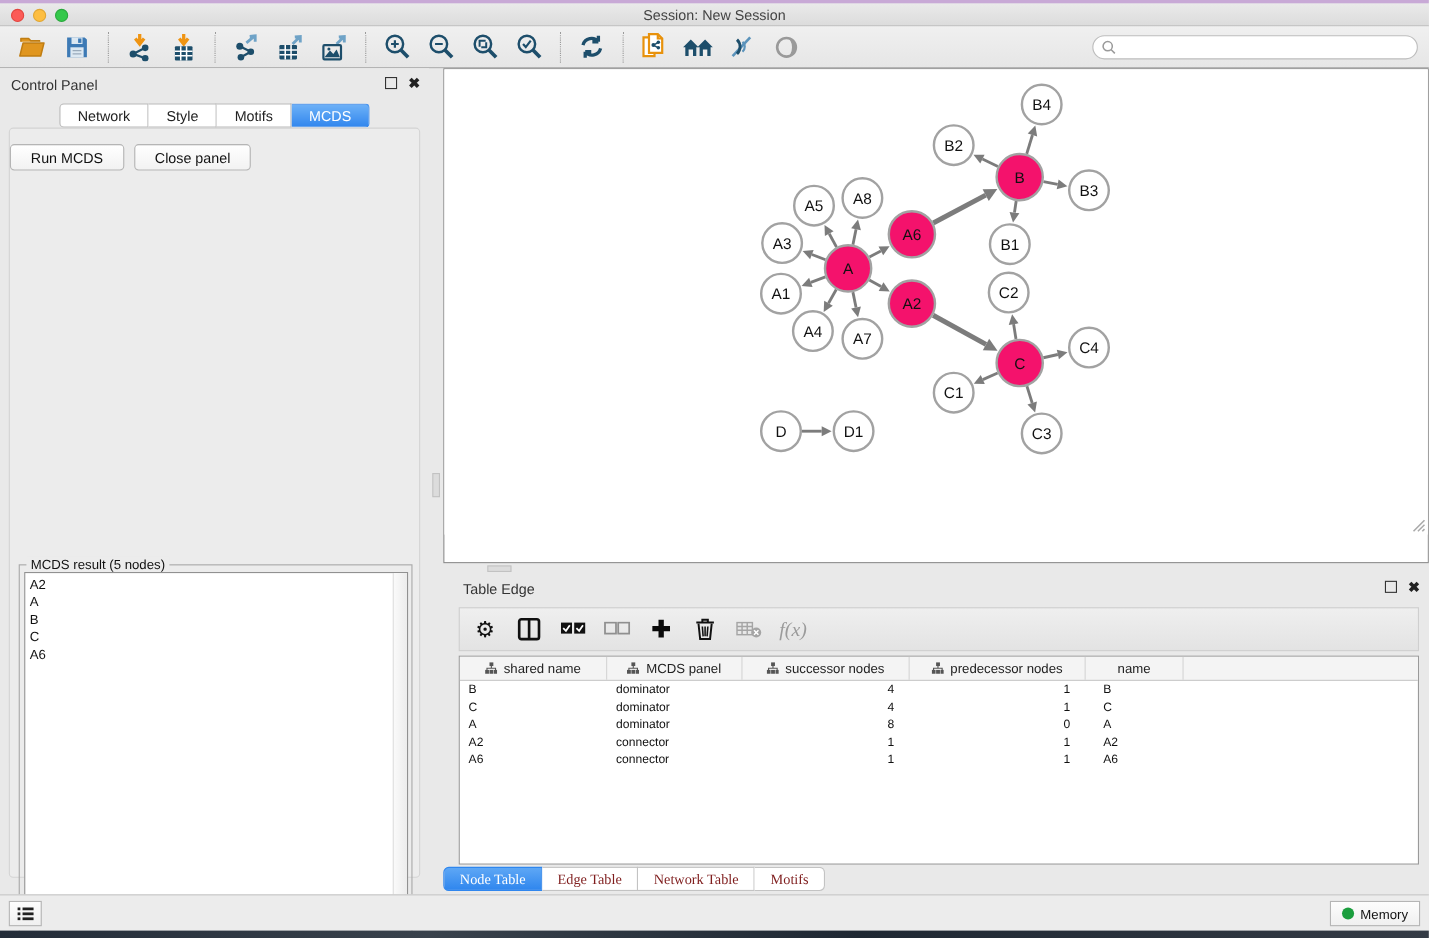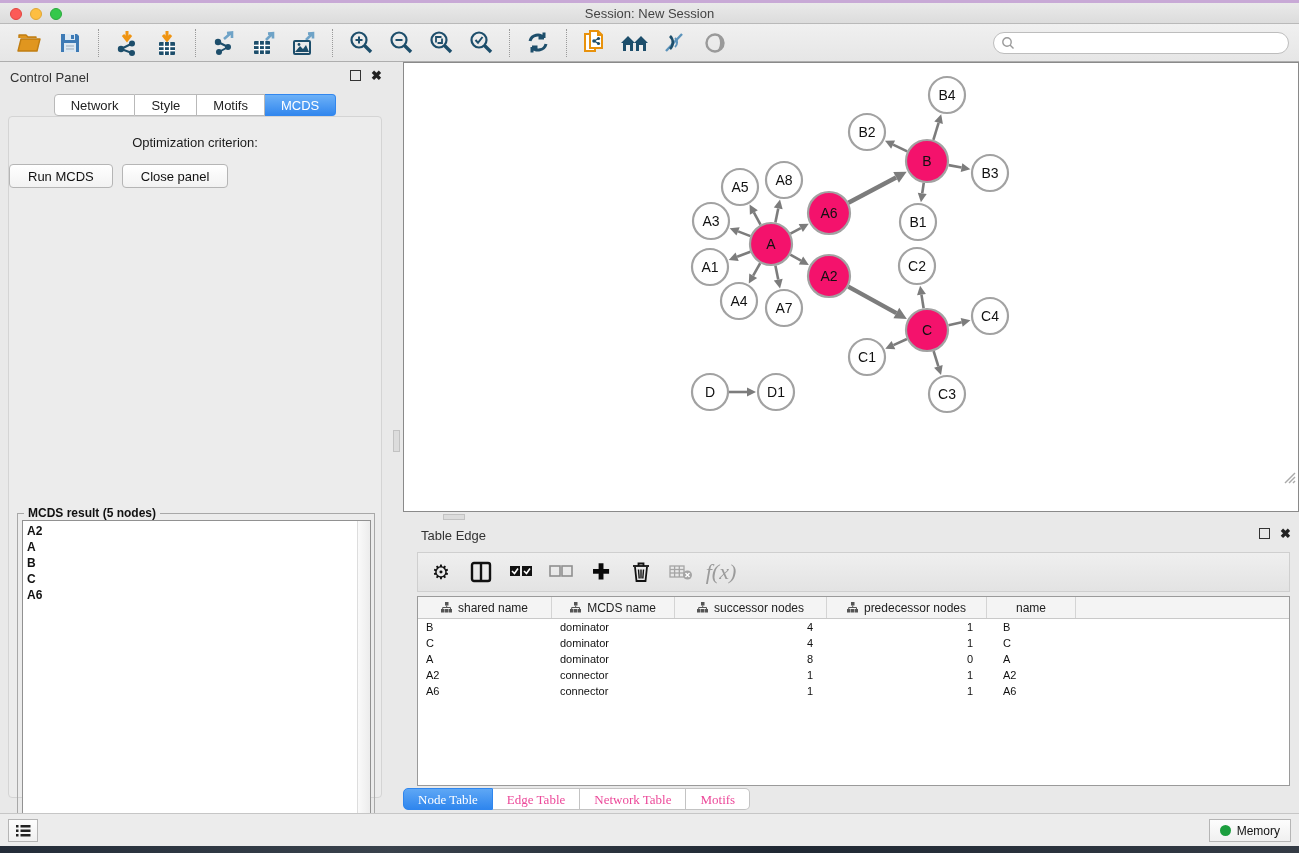--- a/index.html
+++ b/index.html
@@ -53,21 +53,21 @@
     border:1px solid #b5b5b5; border-radius:4px; position:relative; font-size:13px;
     line-height:22px; padding-left:8px; color:#111; }
   .cp-select .stepper { position:absolute; right:1px; top:1px; width:20px; height:20px;
     background:linear-gradient(#6db1f7,#3287ee); border-radius:3px; color:#fff;
     font-size:8px; text-align:center; line-height:9px; padding-top:2px; }
   .cp-buttons { display:flex; justify-content:flex-start; gap:9px; margin-top:14px; }
   .mac-btn { height:24px; padding:0 18px; background:linear-gradient(#ffffff,#f2f2f2);
     border:1px solid #b5b5b5; border-radius:4px; font-size:13px; color:#111;
     font-family:"Liberation Sans",sans-serif; }
   .cp-result { position:absolute; left:8px; top:396px; width:358px; height:336px;
-    border:1px solid #a8a8a8;font-weight:bold; }
+    border:1px solid #a8a8a8; }
   .cp-result-legend { position:absolute; left:6px; top:-8px; background:#ececec;
     padding:0 4px; font-size:12px; color:#111; }
   .cp-list { position:absolute; left:4px; top:6px; width:349px; height:324px; background:#fff;
     border:1px solid #919191; overflow:hidden; }
   .cp-list-inner { padding:2px 0 0 4px; }
   .cp-list-item { font-size:12px; line-height:16px; color:#111; }
   .cp-list-scroll { position:absolute; right:0; top:0; width:13px; height:100%;
     background:linear-gradient(90deg,#fafafa,#ececec); border-left:1px solid #ddd; }
 
   
@@ -90,34 +90,34 @@
   
   .table-panel { position:absolute; left:403px; top:458px; width:896px; height:293px; background:#e9e9e9; }
   .tp-header { position:relative; height:26px; }
   .tp-title { position:absolute; left:18px; top:8px; font-size:13px; color:#333; }
   .tp-toolbar { position:absolute; left:14px; top:32px; width:873px; height:40px;
     background:linear-gradient(#efefef,#e3e3e3); border:1px solid #cfcfcf;
     display:flex; align-items:center; padding-left:10px; gap:14px; }
   .tp-icon { width:26px; height:26px; display:flex; align-items:center; justify-content:center; }
   .gear-glyph { font-size:20px; color:#111; }
   .plus-glyph { font-size:21px; font-weight:bold; color:#0a0a0a; }
-  .fx-glyph { font-family:"Liberation Serif",serif; font-style:italic; font-size:22px; color:#9b9b9b; }
+  .fx-glyph { font-family:"Liberation Serif",serif; font-style:italic; font-size:18px; color:#9b9b9b; }
   .tp-table { position:absolute; left:14px; top:76px; width:873px; height:190px;
     background:#fff; border:1px solid #9a9a9a; overflow:hidden; }
   .tp-head-row { display:flex; height:22px; background:#f4f4f4; border-bottom:1px solid #c9c9c9; }
   .tp-head-cell { display:flex; align-items:center; justify-content:center; gap:6px;
     font-size:12px; color:#222; border-right:1px solid #d4d4d4; height:100%; }
   .tp-row { display:flex; height:16px; }
   .tp-cell { font-size:11px; color:#111; line-height:16px; white-space:nowrap; overflow:hidden; }
   .tp-cell.num { text-align:right; padding-right:14px; }
   .tp-cell.txt { padding-left:8px; }
   .tp-cell.txt-wide { padding-left:16px; }
   .tp-tabs { position:absolute; left:0; top:268px; width:100%; display:flex; justify-content:flex-start;font-family:Liberation Serif, serif; }
   .tp-tab { height:22px; padding:0 14px; font-size:13px; line-height:21px; background:#fff;
-    border:1px solid #c3c3c3; border-left:none; color:#ec4899; }
+    border:1px solid #c3c3c3; border-left:none; color:#7f1d1d; }
   .tp-tab:first-child { border-left:1px solid #c3c3c3; border-radius:5px 0 0 5px; }
   .tp-tab:last-child { border-radius:0 5px 5px 0; }
   .tp-tab.active { background:linear-gradient(#5ea7f5,#2f86ee); color:#fff; border-color:#2f86ee; }
 
   
   .status-bar { position:absolute; left:0; top:813px; width:1299px; height:33px;
     background:#ececec; border-top:1px solid #c6c6c6; }
   .sb-left-btn { position:absolute; left:8px; top:5px; width:30px; height:23px;
     background:linear-gradient(#fdfdfd,#f0f0f0); border:1px solid #b5b5b5;
     display:flex; align-items:center; justify-content:center; }
@@ -301,21 +301,20 @@
         <span class="close-btn">✖</span>
       </span>
     </div>
     <div class="cp-tabs" id="cp-tabs">
         <div class="tab">Network</div>
         <div class="tab">Style</div>
         <div class="tab">Motifs</div>
         <div class="tab active">MCDS</div>
       </div>
     <div class="cp-body">
-      <div class="cp-opt-label">Optimization criterion:</div>
       <div class="cp-buttons">
         <button class="mac-btn">Run MCDS</button>
         <button class="mac-btn">Close panel</button>
       </div>
       <div class="cp-result">
         <span class="cp-result-legend">MCDS result (5 nodes)</span>
         <div class="cp-list">
           <div class="cp-list-inner" id="cp-list-inner">
               <div class="cp-list-item">A2</div>
               <div class="cp-list-item">A</div>
@@ -502,21 +501,21 @@
             <span>shared name</span>
           </div>
           <div class="tp-head-cell" style="width: 123px;">
             <svg width="11" height="11">
               <rect x="4" y="0" width="3.5" height="3.5" fill="#555"></rect>
               <rect x="0" y="7" width="3.5" height="3.5" fill="#555"></rect>
               <rect x="4" y="7" width="3.5" height="3.5" fill="#555"></rect>
               <rect x="8" y="7" width="3" height="3.5" fill="#555"></rect>
               <path d="M5.7 3.5 L5.7 5.5 M1.7 7 L1.7 5.5 L9.5 5.5 L9.5 7" stroke="#555" fill="none"></path>
             </svg>
-            <span>MCDS name</span>
+            <span>MCDS panel</span>
           </div>
           <div class="tp-head-cell" style="width: 152px;">
             <svg width="11" height="11">
               <rect x="4" y="0" width="3.5" height="3.5" fill="#555"></rect>
               <rect x="0" y="7" width="3.5" height="3.5" fill="#555"></rect>
               <rect x="4" y="7" width="3.5" height="3.5" fill="#555"></rect>
               <rect x="8" y="7" width="3" height="3.5" fill="#555"></rect>
               <path d="M5.7 3.5 L5.7 5.5 M1.7 7 L1.7 5.5 L9.5 5.5 L9.5 7" stroke="#555" fill="none"></path>
             </svg>
             <span>successor nodes</span>

